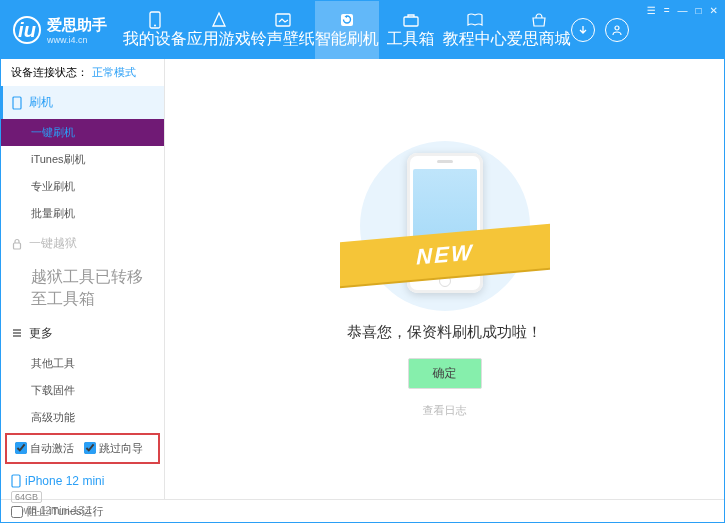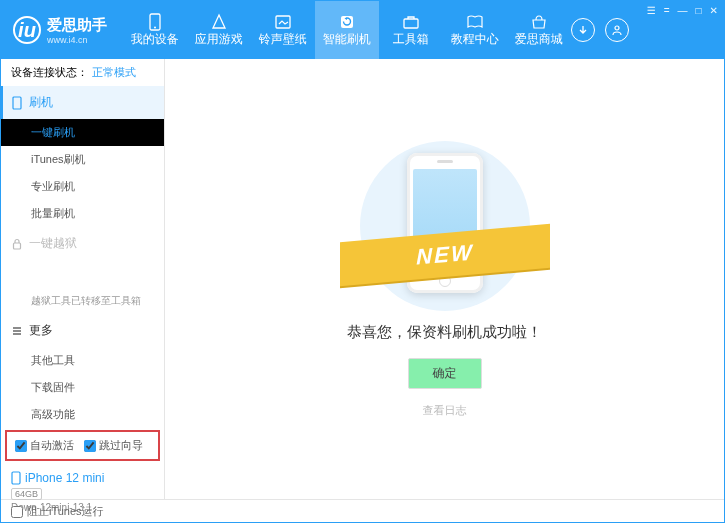--- a/index.html
+++ b/index.html
@@ -3,37 +3,37 @@
 <meta charset="utf-8">
 <style>
 * { margin: 0; padding: 0; box-sizing: border-box; }
 body { font-family: "Microsoft YaHei", sans-serif; font-size: 12px; background: #fff; width: 725px; height: 523px; overflow: hidden; position: relative; border: 1px solid #2a9ff6; }
 .titlebar { background: #2a9ff6; height: 58px; display: flex; align-items: center; color: #fff; }
 .logo-area { display: flex; align-items: center; padding: 0 12px; width: 145px; }
 .logo-circle { width: 28px; height: 28px; border-radius: 50%; border: 2px solid #fff; display: flex; align-items: center; justify-content: center; font-weight: bold; font-size: 20px; margin-right: 6px; font-style: italic; }
 .logo-text { font-size: 15px; font-weight: bold; }
 .logo-url { font-size: 9px; opacity: 0.8; }
 .navs { display: flex; flex: 1; height: 100%; }
-.nav-item { width: 64px; display: flex; flex-direction: column; align-items: center; justify-content: center; cursor: pointer; font-size: 12px; gap: 0; }
+.nav-item { width: 64px; display: flex; flex-direction: column; align-items: center; justify-content: center; cursor: pointer; font-size: 16px; gap: 0; }
 .nav-item.active { background: #62b8f9; }
 .nav-icon { width: 18px; height: 18px; display: flex; align-items: center; justify-content: center; }
 .win-controls { display: flex; align-items: flex-start; padding: 4px 6px; gap: 8px; font-size: 10px; height: 100%; }
 .win-controls .wc { cursor: pointer; opacity: 0.9; }
 .user-icons { display: flex; align-items: center; gap: 10px; padding-right: 12px; }
 .ucircle { width: 24px; height: 24px; border: 1.5px solid #fff; border-radius: 50%; display: flex; align-items: center; justify-content: center; cursor: pointer; }
 .body-area { display: flex; height: 440px; }
 .sidebar { width: 164px; border-right: 1px solid #e5e5e5; display: flex; flex-direction: column; }
 .conn-status { padding: 6px 10px; font-size: 11px; display: flex; align-items: center; gap: 4px; }
 .conn-status b { color: #2a9ff6; font-weight: normal; }
 .side-head { display: flex; align-items: center; gap: 6px; padding: 8px 10px; font-size: 12px; color: #333; cursor: pointer; }
 .side-head.active { background: #eaf5fe; color: #2a9ff6; border-left: 2px solid #2a9ff6; padding-left: 8px; }
 .side-head.locked { color: #bbb; }
 .side-sub { padding: 6px 10px 6px 30px; font-size: 11px; color: #555; cursor: pointer; }
-.side-sub.active { color: #2a9ff6; background: #000000; }
-.side-note { padding: 6px 10px 6px 30px; font-size: 10px; color: #999; line-height: 1.4; margin-top: 28px; }
+.side-sub.active { color: #2a9ff6; background: #701a75; }
+.side-note { padding: 6px 10px 6px 30px; font-size: 16px; color: #999; line-height: 1.4; }
 .sidebar-spacer { flex: 1; }
 .checks { border: 2px solid #d94448; padding: 6px 8px; margin: 2px 4px 4px 4px; display: flex; gap: 10px; }
 .chk { display: flex; align-items: center; gap: 3px; font-size: 11px; color: #555; cursor: pointer; }
 .chk input { accent-color: #2a9ff6; width: 12px; height: 12px; }
 .device { padding: 6px 10px; }
 .device-name { color: #2a9ff6; font-size: 12px; display: flex; align-items: center; gap: 4px; cursor: pointer; }
 .device-badge { border: 1px solid #ccc; border-radius: 2px; font-size: 9px; padding: 0 3px; color: #888; display: inline-block; margin-top: 3px; }
 .device-sub { font-size: 10px; color: #888; margin-top: 2px; }
 .main { flex: 1; position: relative; display: flex; flex-direction: column; align-items: center; justify-content: center; }
 .illus { width: 210px; height: 170px; position: relative; margin-bottom: 12px; }

